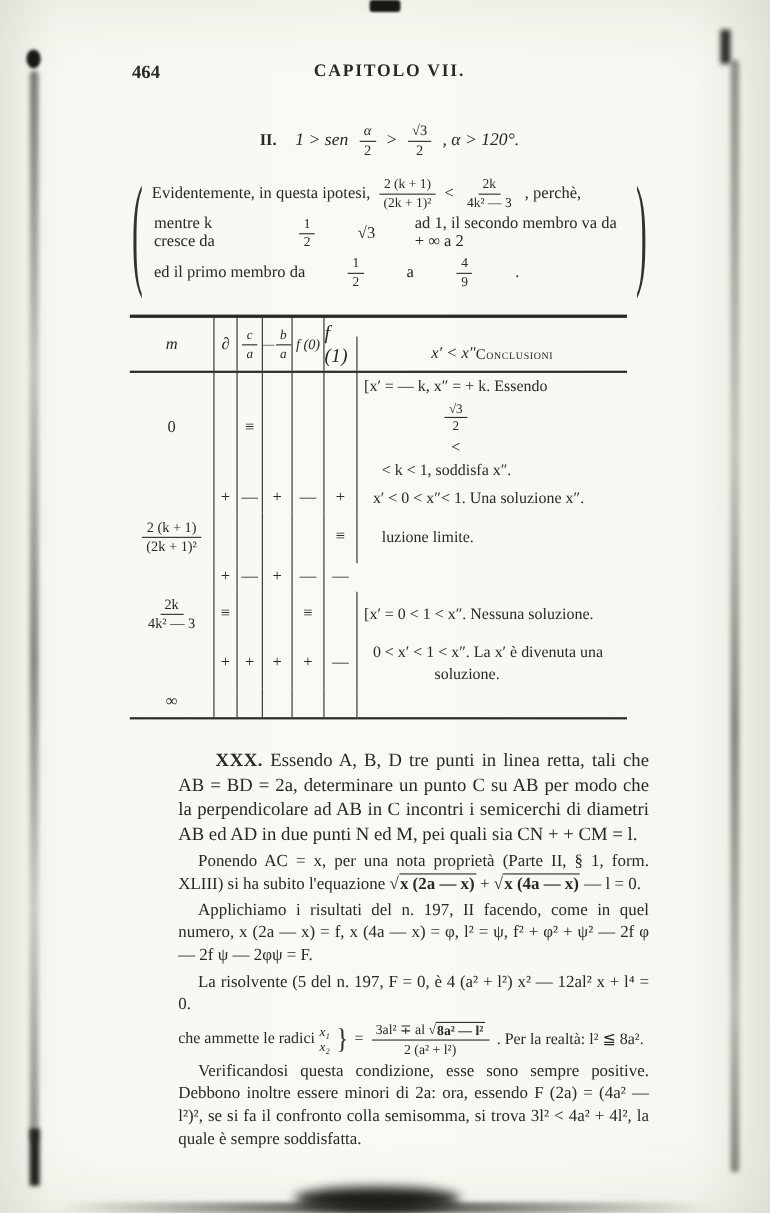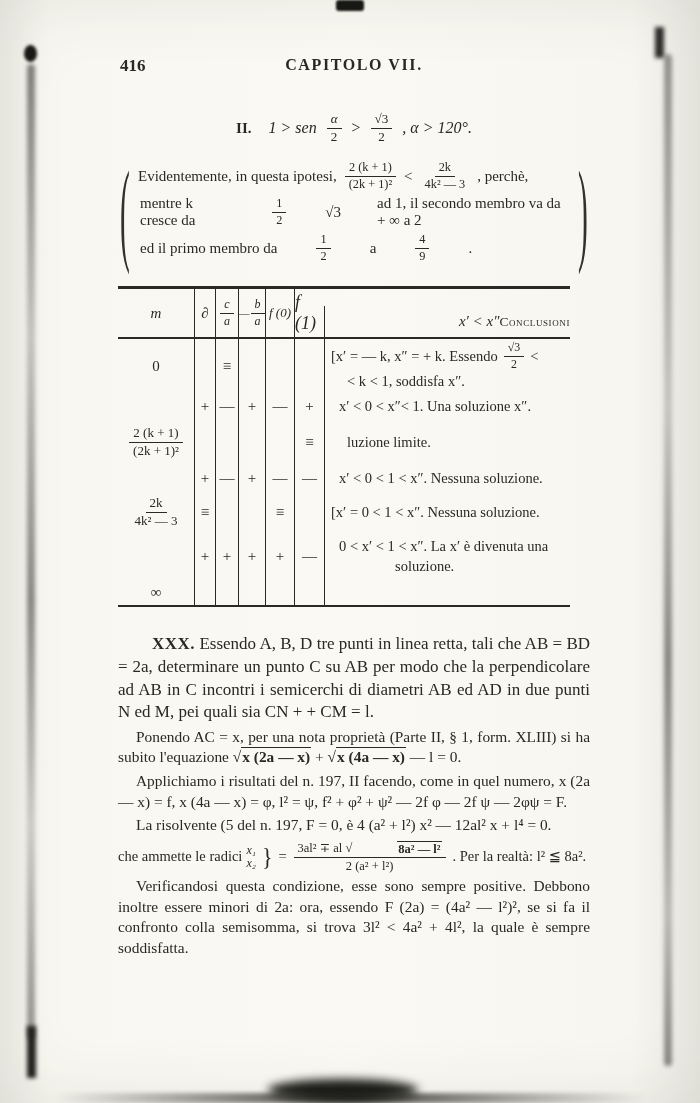--- a/index.html
+++ b/index.html
@@ -54,63 +54,63 @@
   .nline.c2{padding-left:2px;gap:36px;}
 
   
   .mtable{margin-top:20px;width:452px;border-top:3px solid #2b2926;border-bottom:2px solid #2b2926;font-size:15px;}
   .thead{display:grid;grid-template-columns:76px 21px 23px 27px 29px 30px 1fr;
     border-bottom:2px solid #2b2926;min-height:48px;align-items:stretch;}
   .hc{display:flex;justify-content:center;align-items:center;}
   .bl{border-left:1px solid #2b2926;}
   .fsm{font-size:12px;margin:0 1px;}
   .hminus{font-size:11px;margin-right:0px;}
-  .hlast{justify-content:flex-end;margin-top:17px;}
+  .hlast{justify-content:center;margin-top:17px;}
   .sc{font-variant:small-caps;font-size:13.5px;letter-spacing:.6px;}
   .trow{display:grid;grid-template-columns:76px 21px 23px 27px 29px 30px 1fr;align-items:stretch;}
   .c{display:flex;justify-content:center;align-items:center;}
   .r0{min-height:50px;}.r1{min-height:26px;}.r2{min-height:46px;}.r3{min-height:26px;}
   .r4{min-height:42px;}.r5{min-height:46px;}.r6{min-height:26px;}
   .tx{border-left:1px solid #2b2926;display:flex;flex-direction:column;justify-content:center;
     align-items:flex-start;padding:2px 0 2px 6px;font-size:14.5px;line-height:1.4;}
-  .tline{display:flex;align-items:center;gap:3px;}
+  .tline{display:flex;align-items:center;gap:3px;flex-direction:column;}
   .ind1{padding-left:16px;}
   .ind2{padding-left:8px;text-align:right;}
   .ind3{padding-left:64px;}
   .mfrac{font-size:13px;}
 
   
-  .problem{margin-top:26px;}
+  .problem{margin-top:26px;margin-left:44px;}
   .stat{font-size:17px;line-height:1.33;text-align:justify;text-indent:34px;margin:0;}
   .stat .lead{font-weight:bold;letter-spacing:.5px;}
   .para{font-size:15.4px;line-height:1.34;text-align:justify;text-indent:18px;margin:3px 0 0 0;}
   .roots{display:flex;align-items:center;white-space:nowrap;font-size:14.5px;margin-top:5px;gap:4px;}
   .stack{display:inline-flex;flex-direction:column;line-height:1.05;font-size:12px;font-style:italic;}
   .brace{display:inline-block;font-size:26px;transform:scaleX(.85);margin:0 1px;}
   .roots .frac{font-size:12.5px;}
-  .roots .frac .num{display:flex;align-items:flex-start;gap:45px;}
+  .roots .frac .num{display:flex;align-items:flex-start;}
 </style>
 </head>
 <body>
 
 <div class="page">
 
   <div class="art art-left-band"></div>
   <div class="art art-left-blob"></div>
   <div class="art art-right-band"></div>
   <div class="art art-top-mark"></div>
   <div class="art art-topright"></div>
   <div class="art art-bottom-blob"></div>
   <div class="art art-bottom-band"></div>
   <div class="art art-bottomleft"></div>
 
   <div class="content">
 
     <div class="pghead">
-      <span class="pgnum">416</span>
+      <span class="pgnum">464</span>
       <div class="running">CAPITOLO VII.</div>
     </div>
 
     <div class="formula2">
       <span class="lbl">II.</span>
       <span class="it">1 &gt; sen</span>
       <span class="frac">
         <span class="num it">α</span>
         <span class="den">2</span>
       </span>
@@ -278,25 +278,20 @@
           </div>
         <div class="c bl">
             <span>+</span>
           </div>
         <div class="c bl">
             <span>—</span>
           </div>
         <div class="c bl">
             <span>—</span>
           </div>
-        <div class="tx">
-          <div class="tline ind2">
-              <span>x′ &lt; 0 &lt; 1 &lt; x″. Nessuna soluzione.</span>
-            </div>
-        </div>
       </div>
 
       <div class="trow r4">
         <div class="c">
           <span class="frac mfrac">
             <span class="num">2k</span>
             <span class="den">4k² — 3</span>
           </span>
         </div>
         <div class="c bl">

